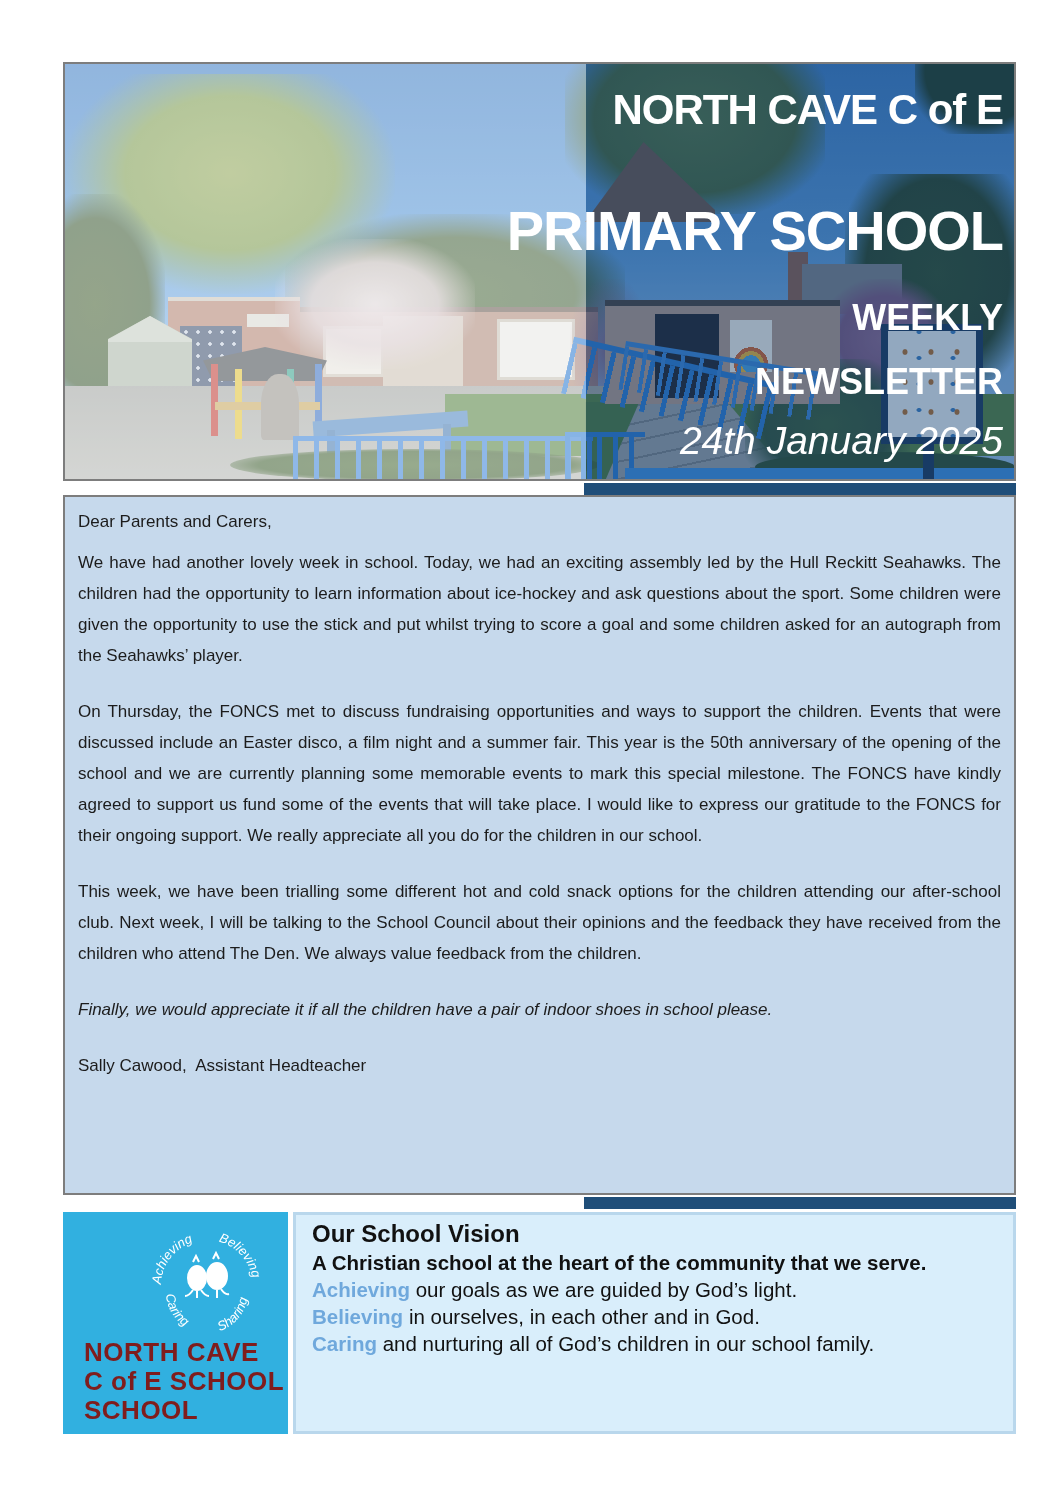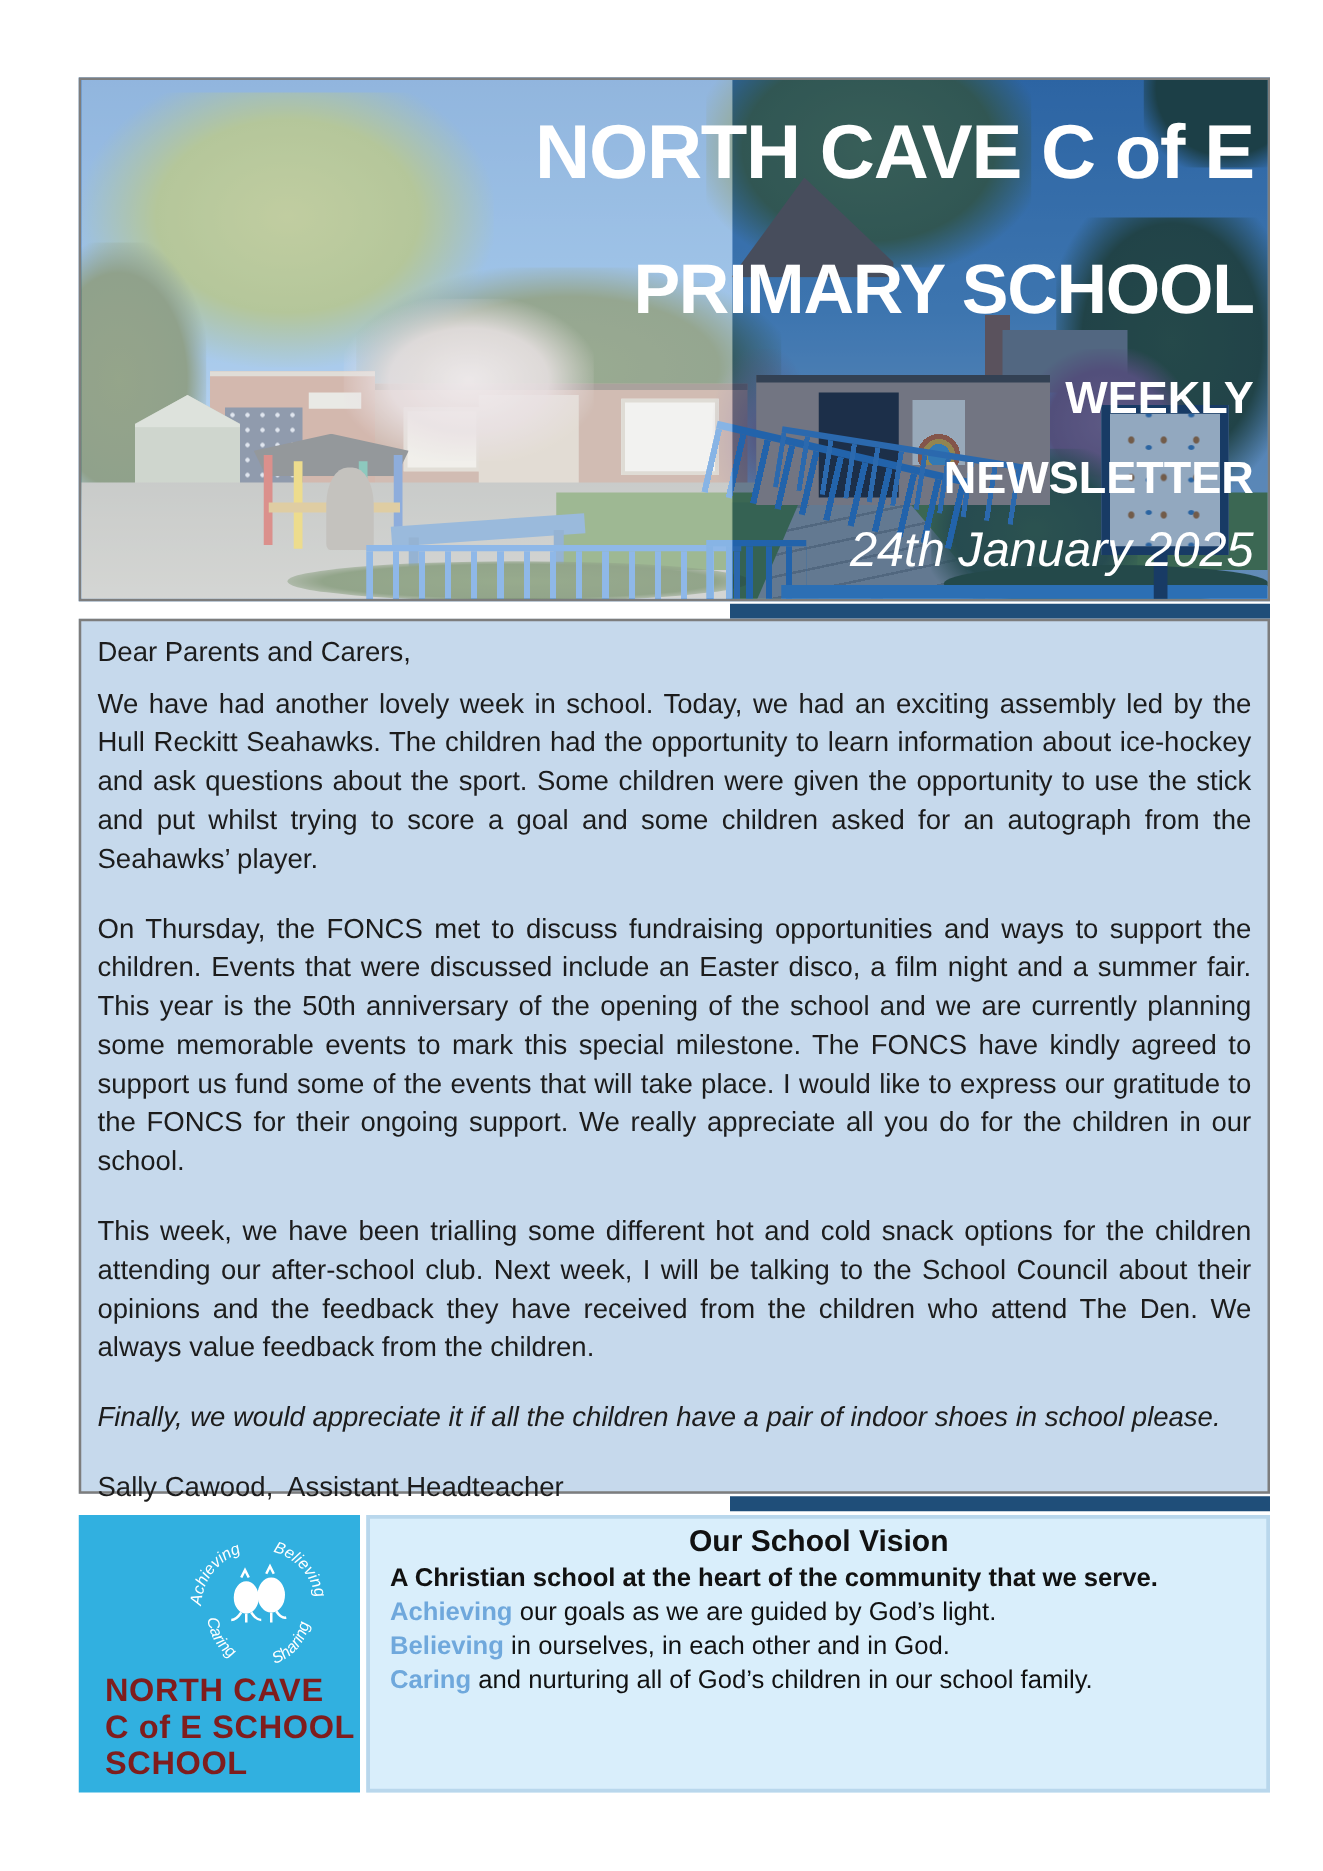--- a/index.html
+++ b/index.html
@@ -89,48 +89,48 @@
   .noticeboard{left:816px;top:260px;width:102px;height:120px;background:#e8eef2;
        border:7px solid #1d3a5c;box-sizing:border-box;
        background-image:radial-gradient(#b2702f 2px,transparent 3px),radial-gradient(#3d7ec0 2px,transparent 3px);
        background-size:26px 30px,34px 26px;background-position:4px 6px,14px 14px;}
   .nb-post{left:858px;top:378px;width:11px;height:39px;background:#1d3a5c;}
   .overlay-left{left:0;top:0;width:521px;height:415px;background:rgba(250,252,255,0.44);}
   .overlay-right{left:521px;top:0;width:428px;height:415px;background:rgba(17,63,114,0.40);}
 
   .header-text{position:absolute;left:0;top:0;width:938px;height:415px;text-align:right;color:#ffffff;}
   .ht-line{position:absolute;right:0;width:938px;font-weight:bold;white-space:nowrap;}
-  .ht-title1{top:22px;font-size:61px;letter-spacing:-1px;}
+  .ht-title1{top:22px;font-size:42px;letter-spacing:-1px;}
   .ht-title2{top:134px;font-size:56px;letter-spacing:-1px;padding-left:36px;}
   .ht-weekly{top:233px;font-size:36px;}
   .ht-news{top:297px;font-size:36px;text-align:right;}
   .ht-date{top:355px;font-size:39px;font-weight:normal;font-style:italic;}
 
   
   .navy-bar1{position:absolute;left:584px;top:483px;width:432px;height:12px;background:#1f4e79;}
   .navy-bar2{position:absolute;left:584px;top:1197px;width:432px;height:12px;background:#1f4e79;}
 
   
   .letter{position:absolute;left:63px;top:495px;width:953px;height:700px;box-sizing:border-box;
           background:#c6d9ec;border:2px solid #7d7d7d;padding:9px 13px;
-          color:#1c1c1c;font-size:22px;line-height:31px;}
+          color:#1c1c1c;font-size:17px;line-height:31px;}
   .letter p{margin:0 0 25px 0;text-align:justify;}
   .letter p.salutation{margin-bottom:10px;text-align:left;}
   .letter p.single{text-align:left;font-style:italic;}
   .letter p.signoff{margin-bottom:16px;text-align:left;white-space:pre-wrap;}
 
   
   .logo-box{position:absolute;left:63px;top:1212px;width:225px;height:222px;background:#31b0e0;overflow:hidden;}
   .logo-svg{position:absolute;left:78px;top:4px;width:132px;height:128px;}
   .logo-name{position:absolute;left:21px;top:126px;color:#7f1d1d;font-weight:bold;
              font-size:26px;line-height:29px;letter-spacing:0.5px;}
   .vision{position:absolute;left:293px;top:1212px;width:723px;height:222px;box-sizing:border-box;
           background:#d9eefb;border:3px solid #b9d7ec;padding:4px 15px 4px 16px;
           color:#111111;font-size:20.5px;line-height:27px;}
-  .vision .v-title{text-align:center;font-weight:bold;font-size:24px;line-height:30px;margin:0;}
+  .vision .v-title{text-align:left;font-weight:bold;font-size:24px;line-height:30px;margin:0;}
   .vision .v-intro{font-weight:bold;margin:0;}
   .vision .v-line{margin:0;}
   .vision .v-word{font-weight:bold;color:#6fa8dc;margin-right:0.28em;}
   .vision .v-quote{margin:0;}
   .vision .v-quote .q{font-weight:bold;font-style:italic;}
   .vision .v-quote .ref{margin-left:0.28em;}
 </style>
 </head>
 <body>
 

